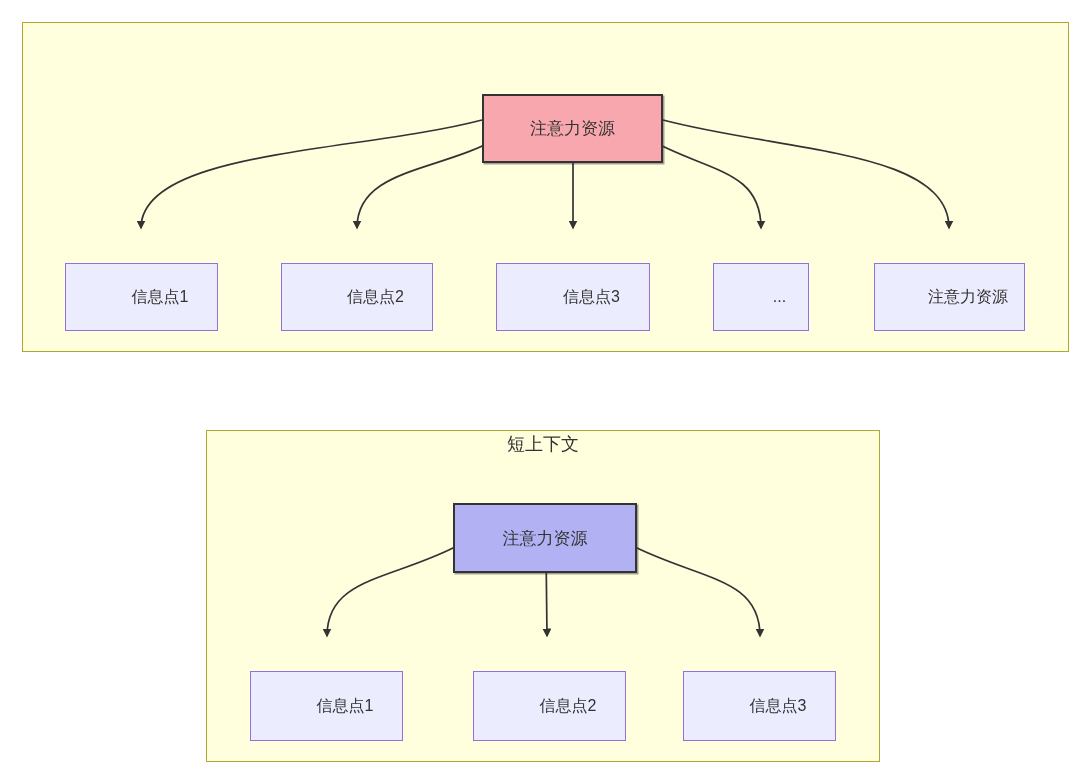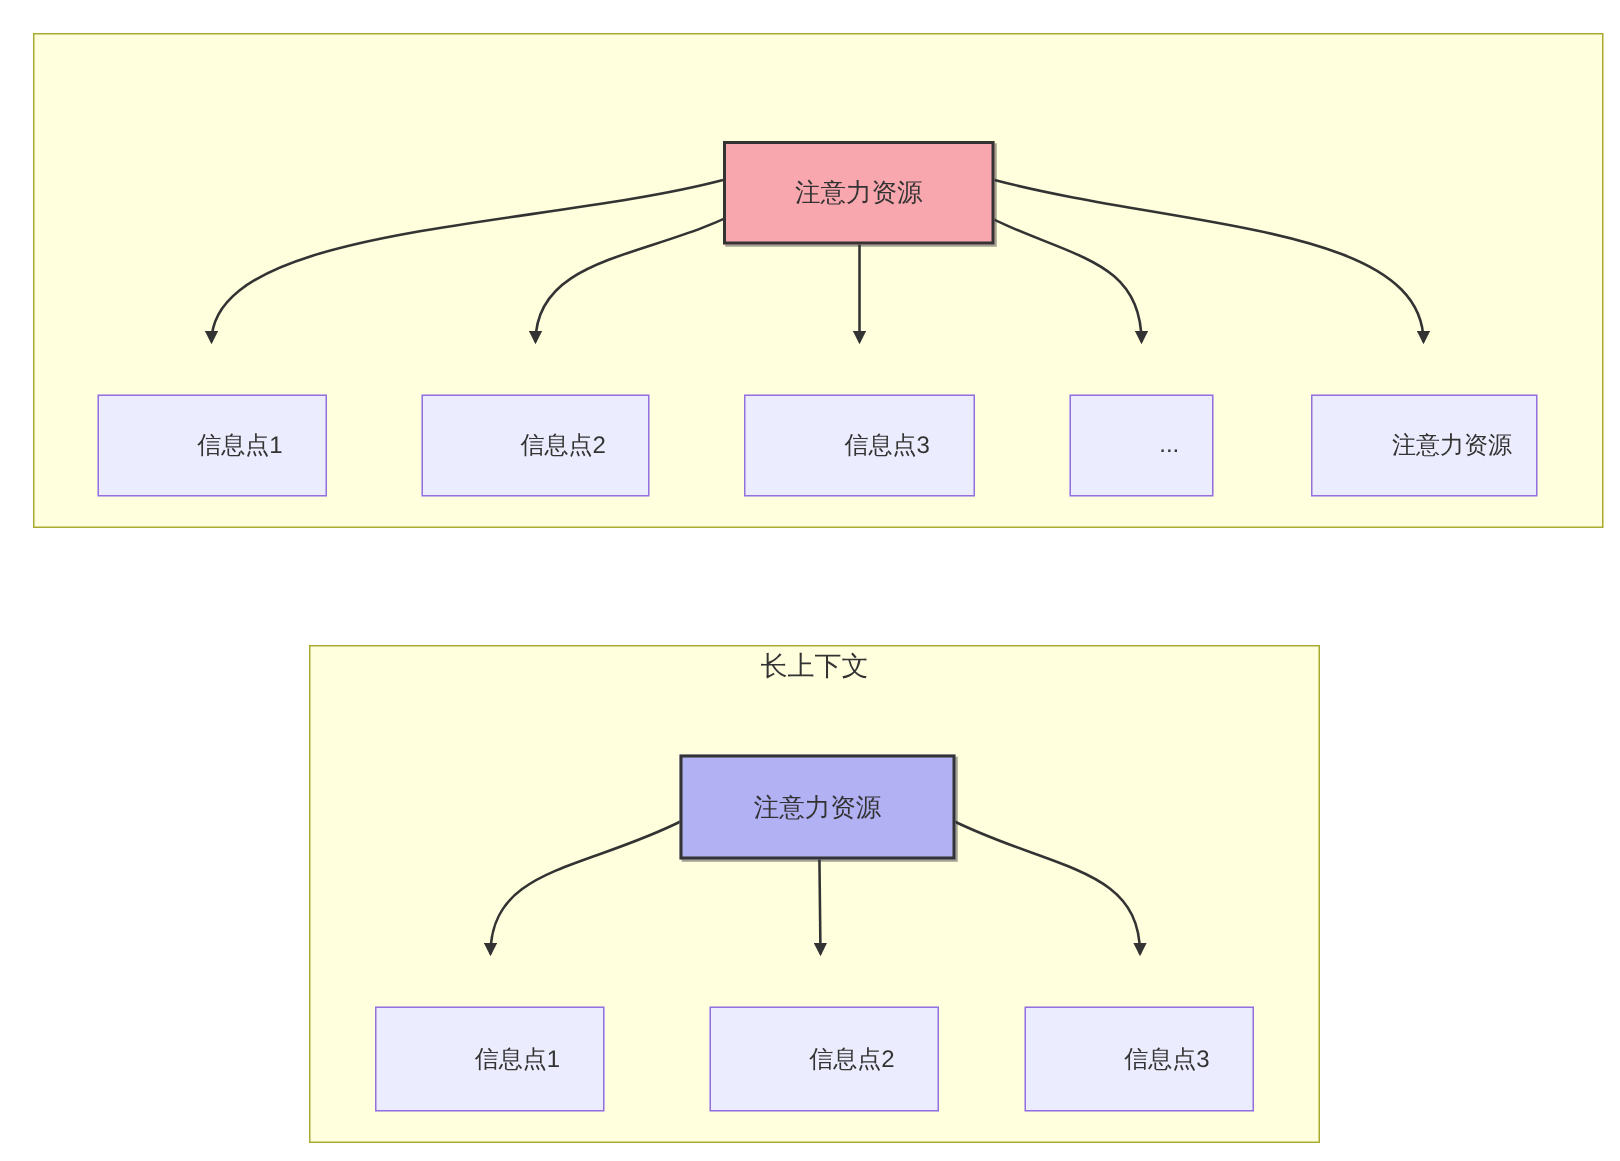--- a/index.html
+++ b/index.html
@@ -77,21 +77,21 @@
   }
 </style>
 </head>
 <body>
 
 <div class="canvas">
 
   <div class="cluster" id="cluster-long"></div>
 
   <div class="cluster" id="cluster-short"></div>
-  <div class="cluster-title" id="title-short">长上下文</div>
+  <div class="cluster-title" id="title-short">短上下文</div>
 
   <svg class="edges" viewBox="0 0 1080 774" xmlns="http://www.w3.org/2000/svg">
     <defs>
       <marker id="arrowhead" markerWidth="9" markerHeight="9" refX="7.5" refY="4.5" orient="auto" markerUnits="userSpaceOnUse">
         <path d="M0,0 L9,4.5 L0,9 z" fill="#333333"></path>
       </marker>
     </defs>
 
     <path class="edge" d="M 482,120 C 360,152 141,150 141,228" marker-end="url(#arrowhead)"></path>
     <path class="edge" d="M 500,137 C 440,172 357,168 357,228" marker-end="url(#arrowhead)"></path>

